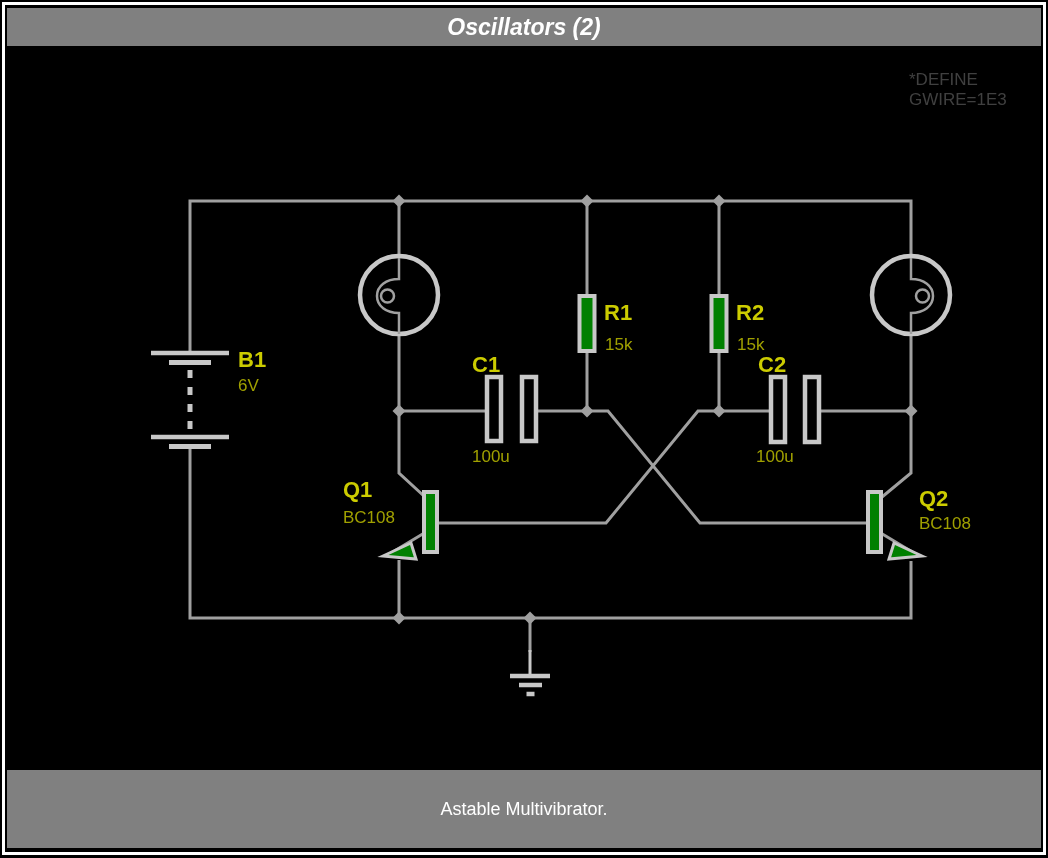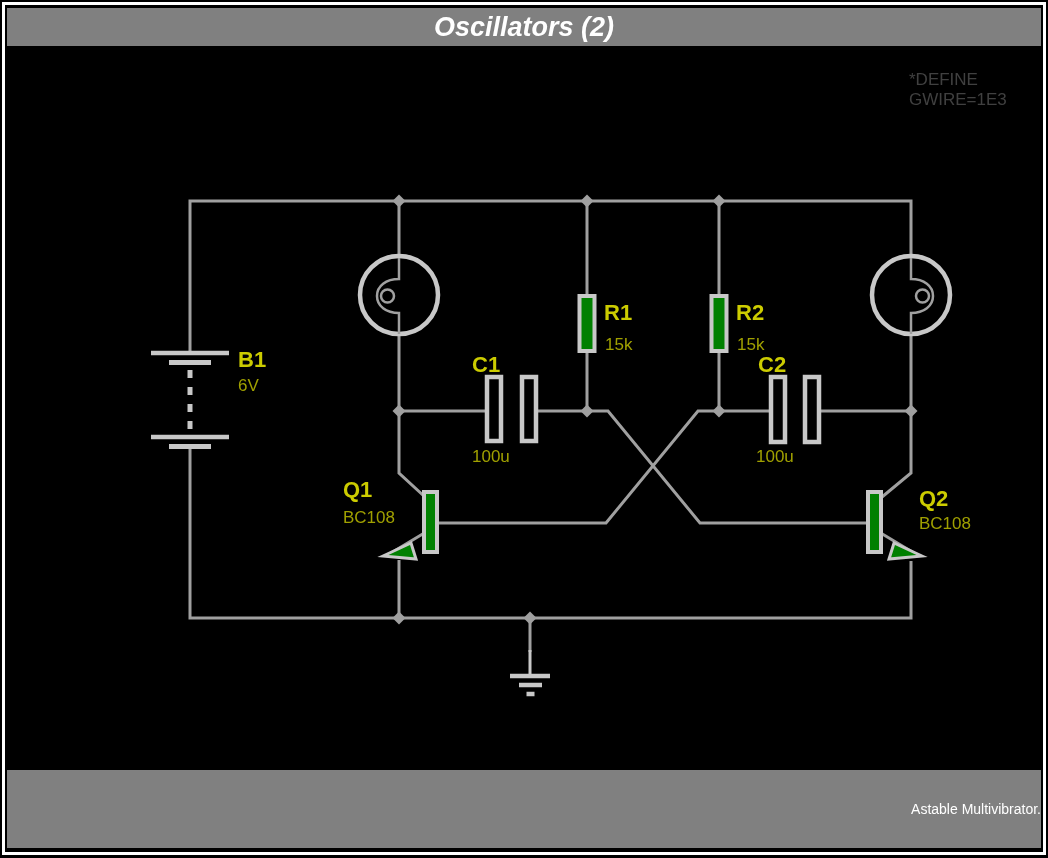--- a/index.html
+++ b/index.html
@@ -8,27 +8,27 @@
     background:#000;font-family:"Liberation Sans",sans-serif;
   }
   .white-frame{
     position:absolute;left:2px;top:2px;right:2px;bottom:3px;
     border:3px solid #ffffff;pointer-events:none;
   }
   .titlebar{
     position:absolute;left:7px;top:8px;width:1034px;height:38px;
     background:#808080;color:#ffffff;
     display:flex;align-items:center;justify-content:center;
-    font-size:27px;font-weight:bold;font-style:italic;
+    font-size:23px;font-weight:bold;font-style:italic;
   }
   .captionbar{
     position:absolute;left:7px;top:770px;width:1034px;height:78px;
     background:#808080;color:#ffffff;
-    display:flex;align-items:center;justify-content:flex-end;
-    font-size:14px;
+    display:flex;align-items:center;justify-content:center;
+    font-size:18px;
   }
   .canvas{
     position:absolute;left:13px;top:48px;width:1034px;height:717px;
     background:#000000;
   }
   svg .wire{stroke:#A0A0A0;stroke-width:3;fill:none;}
   svg .fil{stroke:#A0A0A0;stroke-width:2.5;fill:none;}
   svg .comp{stroke:#C8C8C8;fill:none;}
   svg .green{fill:#008000;stroke:#C8C8C8;}
   svg .node{fill:#A0A0A0;stroke:none;}

